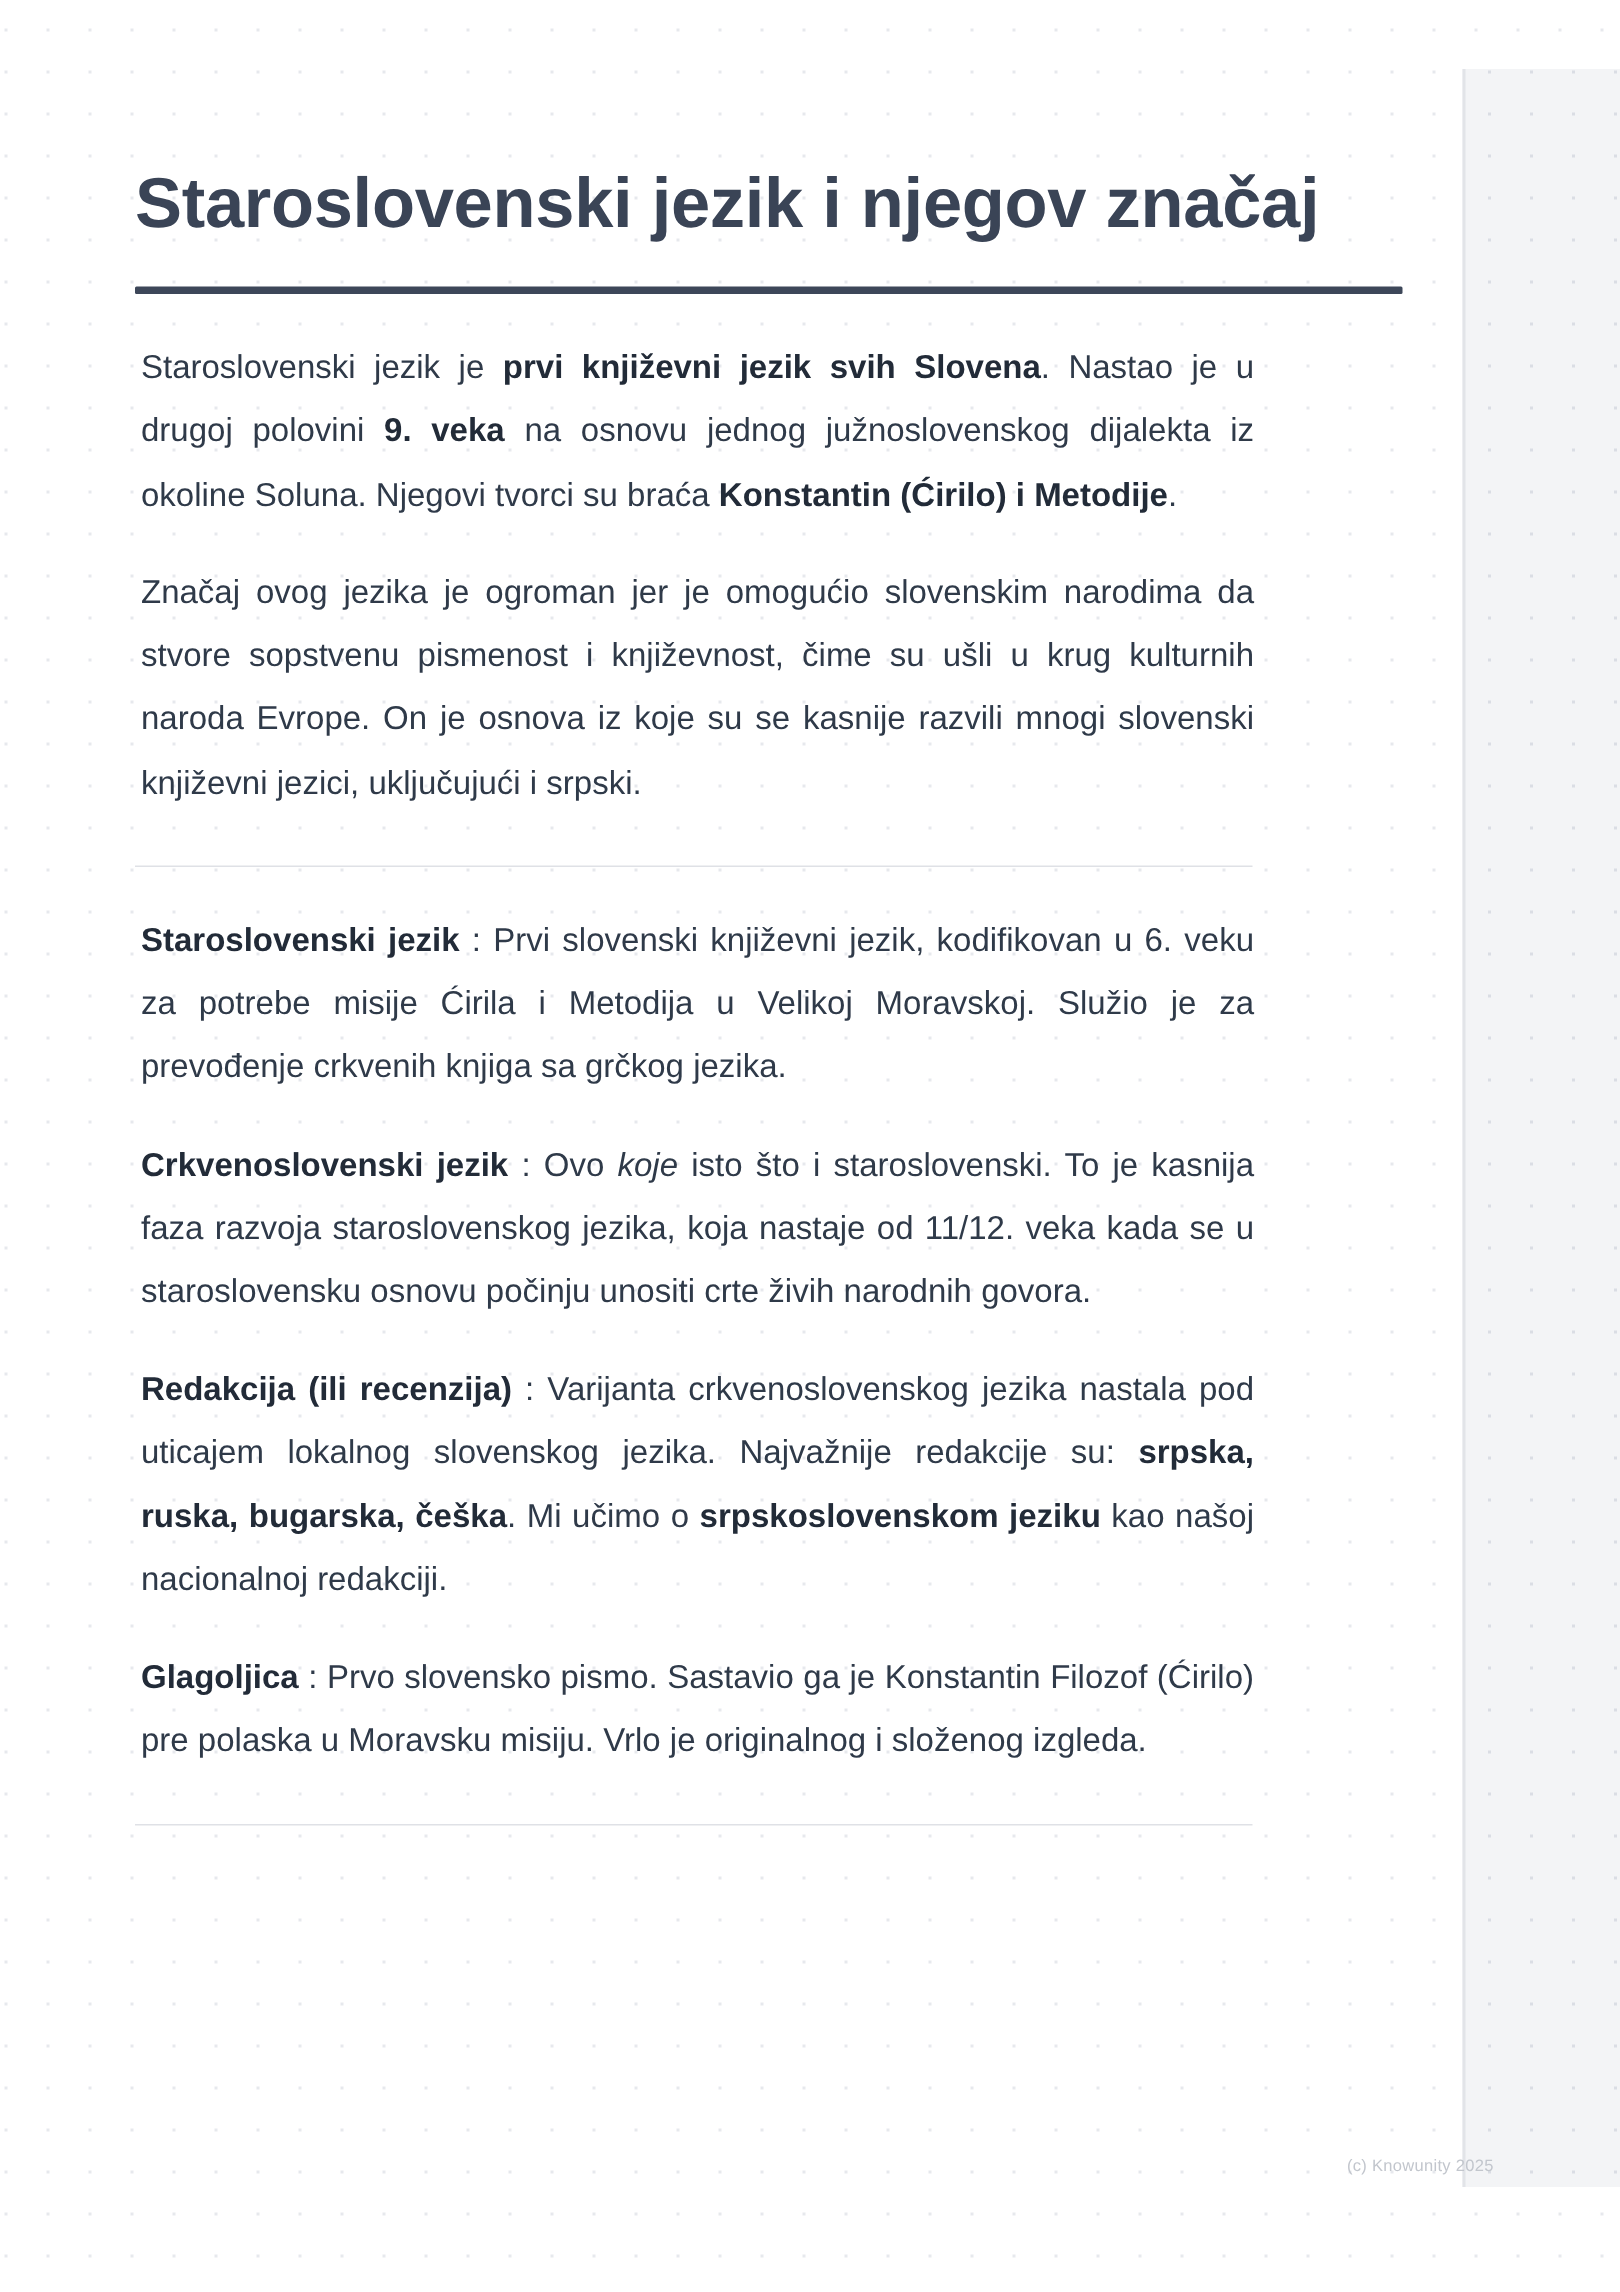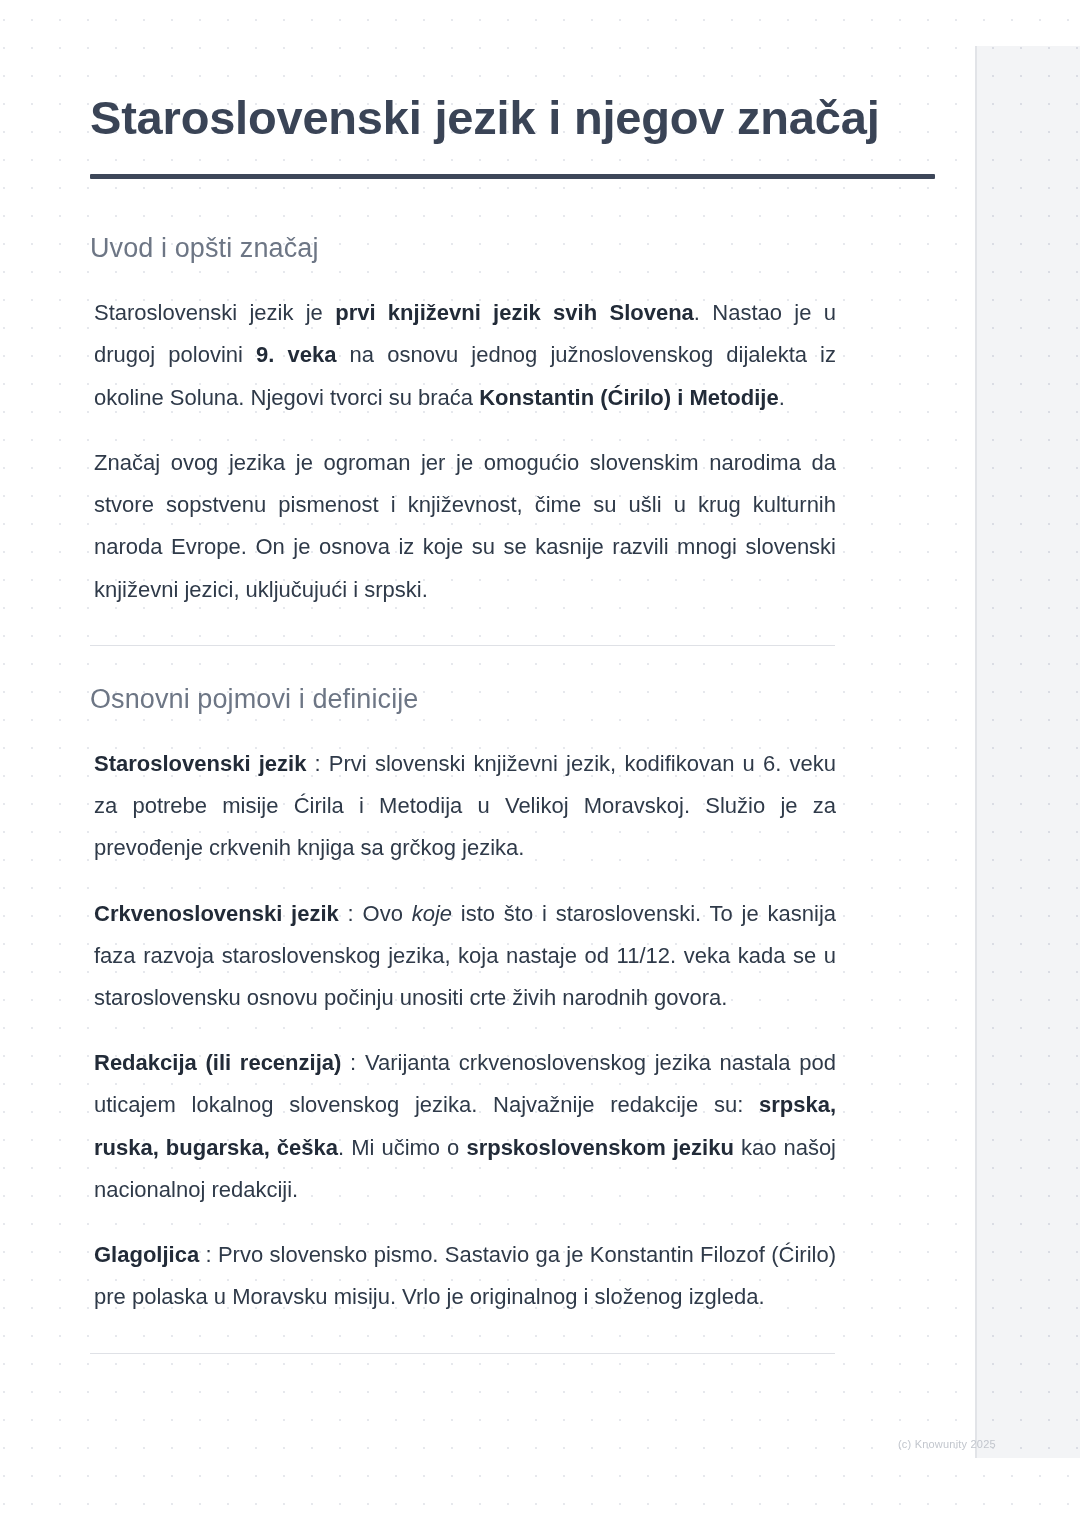--- a/index.html
+++ b/index.html
@@ -39,21 +39,21 @@
       radial-gradient(circle at 1px 1px, rgba(160,168,186,0.30) 1.1px, transparent 1.2px);
     background-size: 28px 28px;
     background-position: 15px 1px;
     border-left: 2px solid #e2e4e8;
   }
 
   
   #content {
     position: absolute;
     left: 90px;
-    top: 0;
+    top: 17px;
     width: 748px;
   }
 
   .doc-title {
     margin: 0;
     padding-top: 88px;
     font-size: 47px;
     line-height: 1.28;
     font-weight: 700;
     letter-spacing: -0.2px;
@@ -120,28 +120,26 @@
 <div id="page">
 
   <div id="gutter-band"></div>
 
   <div id="content">
 
     <h1 class="doc-title">Staroslovenski jezik i njegov značaj</h1>
 
     <div class="title-rule"></div>
 
-    <h2 class="section-heading" id="h-uvod">Uvod i opšti značaj</h2>
 
     <p class="body first"><span>Staroslovenski jezik je </span><b>prvi književni jezik svih Slovena</b><span>. Nastao je u drugoj polovini </span><b>9. veka</b><span> na osnovu jednog južnoslovenskog dijalekta iz okoline Soluna. Njegovi tvorci su braća </span><b>Konstantin (Ćirilo) i Metodije</b><span>.</span></p>
     <p class="body"><span>Značaj ovog jezika je ogroman jer je omogućio slovenskim narodima da stvore sopstvenu pismenost i književnost, čime su ušli u krug kulturnih naroda Evrope. On je osnova iz koje su se kasnije razvili mnogi slovenski književni jezici, uključujući i srpski.</span></p>
 
     <div class="divider"></div>
 
-    <h2 class="section-heading" id="h-pojmovi">Osnovni pojmovi i definicije</h2>
 
     <p class="body first"><b>Staroslovenski jezik</b><span> : Prvi slovenski književni jezik, kodifikovan u 6. veku za potrebe misije Ćirila i Metodija u Velikoj Moravskoj. Služio je za prevođenje crkvenih knjiga sa grčkog jezika.</span></p>
     <p class="body"><b>Crkvenoslovenski jezik</b><span> : Ovo </span><i>koje</i><span> isto što i staroslovenski. To je kasnija faza razvoja staroslovenskog jezika, koja nastaje od 11/12. veka kada se u staroslovensku osnovu počinju unositi crte živih narodnih govora.</span></p>
     <p class="body"><b>Redakcija (ili recenzija)</b><span> : Varijanta crkvenoslovenskog jezika nastala pod uticajem lokalnog slovenskog jezika. Najvažnije redakcije su: </span><b>srpska, ruska, bugarska, češka</b><span>. Mi učimo o </span><b>srpskoslovenskom jeziku</b><span> kao našoj nacionalnoj redakciji.</span></p>
     <p class="body"><b>Glagoljica</b><span> : Prvo slovensko pismo. Sastavio ga je Konstantin Filozof (Ćirilo) pre polaska u Moravsku misiju. Vrlo je originalnog i složenog izgleda.</span></p>
 
     <div class="divider"></div>
 
 
   </div>

